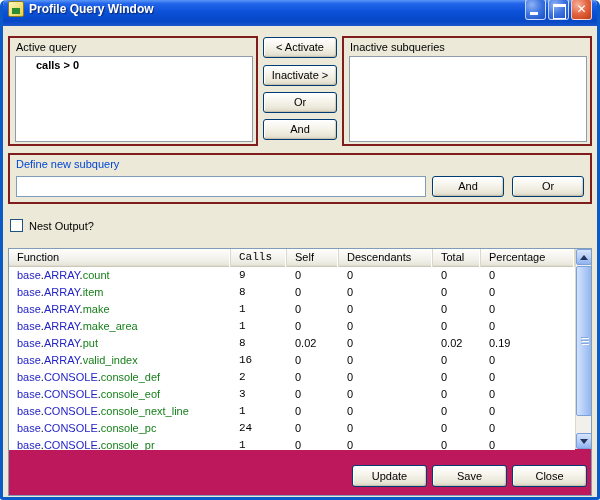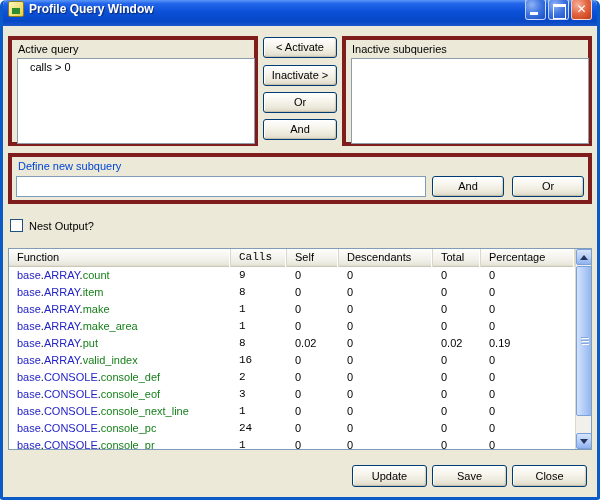--- a/index.html
+++ b/index.html
@@ -43,49 +43,49 @@
   .winbtn.max::after {
     content:""; position:absolute; left:4px; top:4px; width:11px; height:11px;
     border:1px solid #fff; border-top:3px solid #fff;
   }
   .winbtn.close::after {
     content:"\2715"; position:absolute; left:0; top:0; width:100%; height:100%;
     color:#fff; font-weight:bold; font-size:12px; text-align:center; line-height:19px;
   }
   .client { position:relative; height:471px; background:#ECE9D8; }
 
-  .frame { position:absolute; border:4px solid #7f1d1d; }
+  .frame { position:absolute; border:2px solid #7f1d1d; }
   .frame-caption { position:absolute; left:6px; top:3px; color:#000; }
   .frame-caption.blue { color:#0046D5; }
 
   .listbox {
     position:absolute; background:#fff; border:1px solid #8E9CAB; overflow:hidden;
   }
-  .list-item { padding:2px 12px; white-space:nowrap; }
+  .list-item { padding:2px 20px; white-space:nowrap;font-weight:bold; }
 
   .btn {
     position:absolute; height:21px; border:1px solid #003C74; border-radius:3px;
     background:linear-gradient(180deg,#FFFFFF 0%,#F5F3EA 45%,#ECE9DB 75%,#DDD9C8 100%);
     box-shadow:inset -1px -1px 1px rgba(150,140,115,.35), inset 1px 1px 0 #fff;
     font-size:11px; text-align:center; line-height:19px; color:#000; cursor:default;
   }
 
   .textfield {
     position:absolute; height:21px; border:1px solid #7F9DB9; background:#fff;
     padding:0 3px; font-family:"Liberation Sans","DejaVu Sans",sans-serif; font-size:11px;
   }
 
   .checkbox {
     position:absolute; width:13px; height:13px; background:#fff; border:1px solid #1D5281;
   }
   .checklabel { position:absolute; }
 
   .table {
-    position:absolute; left:5px; top:222px; width:584px; height:202px;
-    border:1px solid #7F9DB9; background:#ffffff; overflow:hidden;
+    position:absolute; left:5px; top:222px; width:584px; height:248px;
+    border:1px solid #7F9DB9; background:#be185d; overflow:hidden;
   }
   .thead {
     position:absolute; left:0; top:0; width:566px; height:18px; display:flex;
     background:linear-gradient(180deg,#FDFDFB 0%,#F3F2ED 55%,#EAE8DD 90%,#DCD9CB 100%);
     border-bottom:1px solid #CBC8B8;
   }
   .th {
     height:18px; padding:2px 0 0 8px; border-right:1px solid #DBD8CA;
     box-shadow:inset -1px 0 0 #fff; white-space:nowrap; overflow:hidden;
   }

